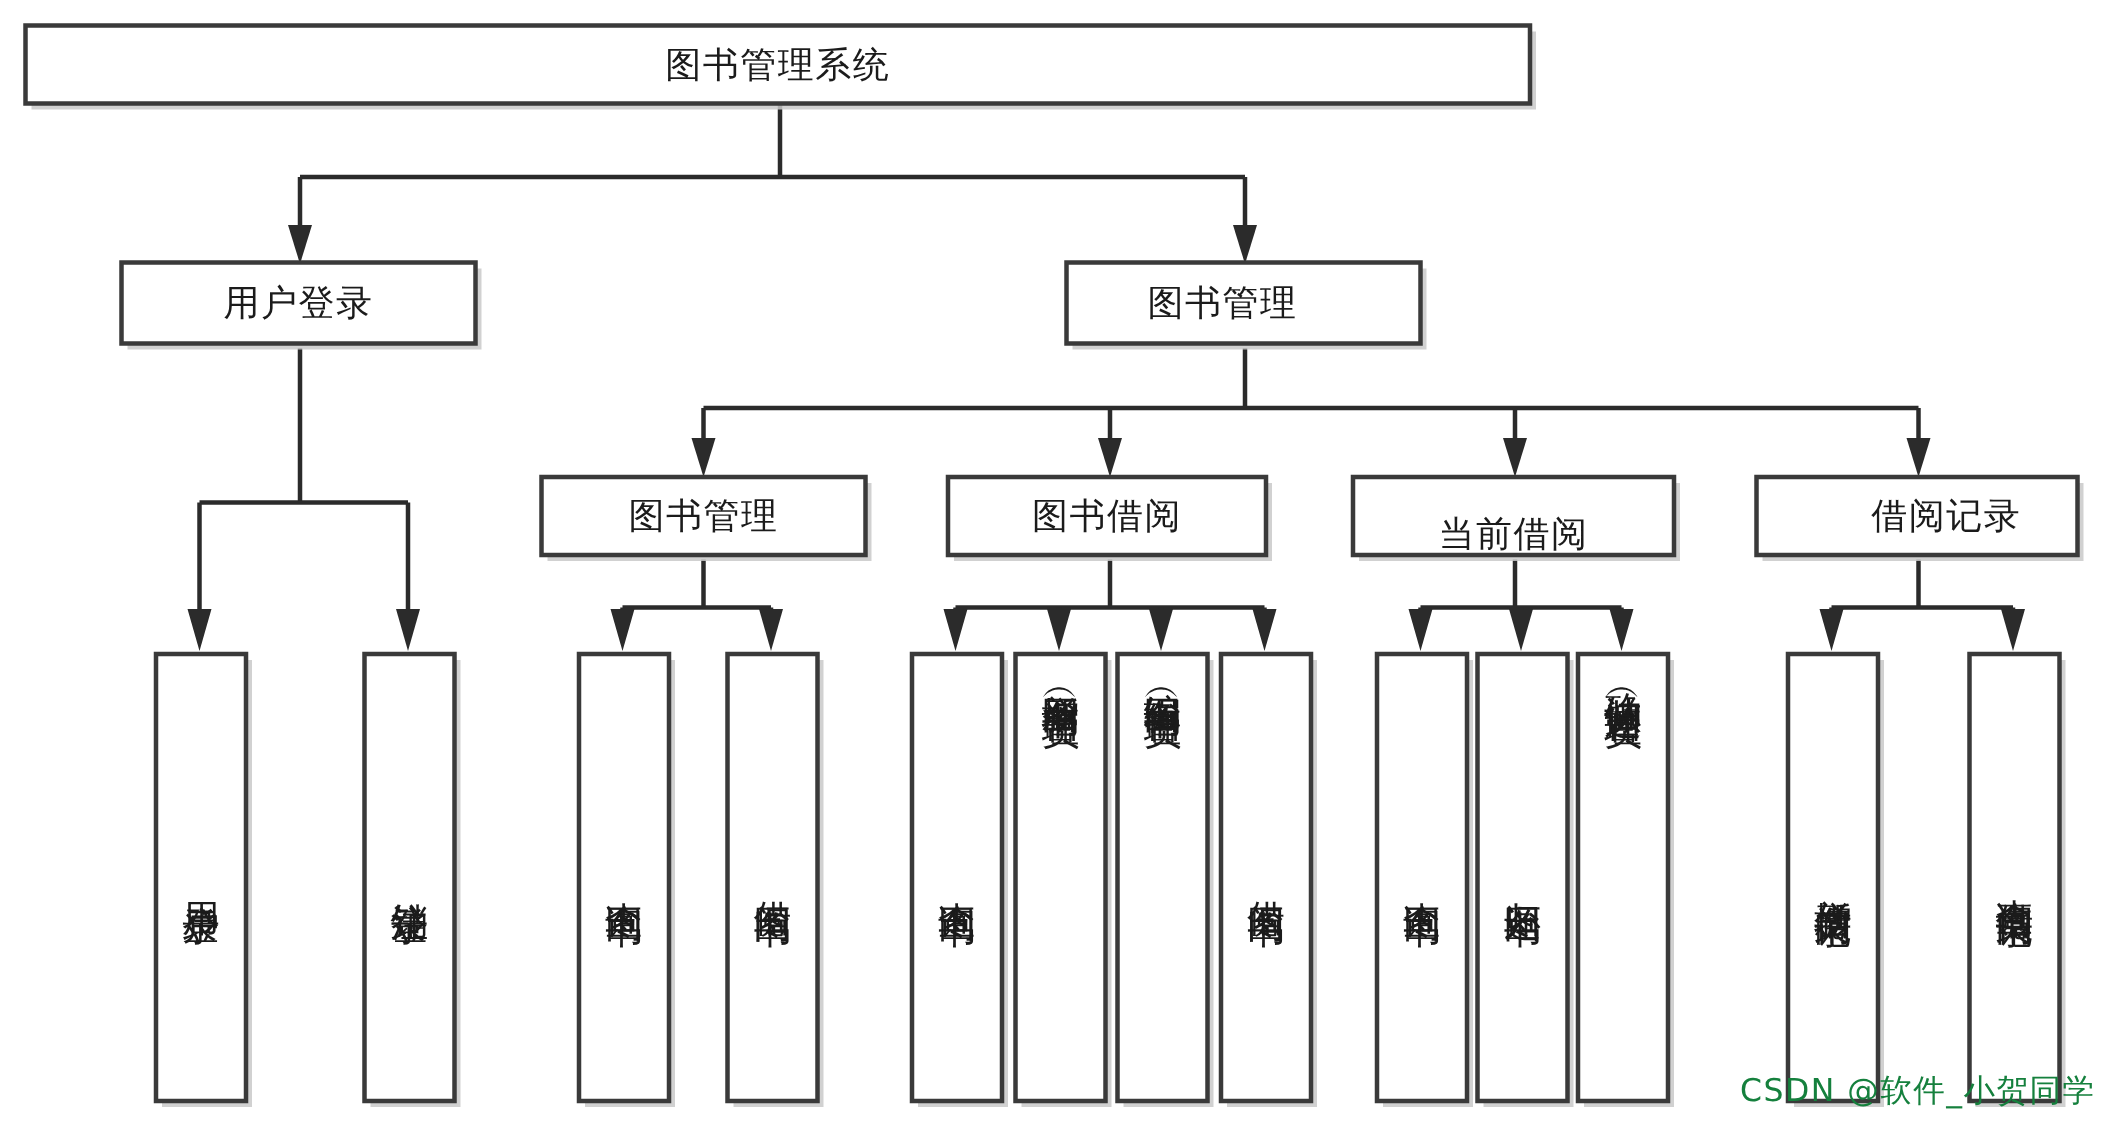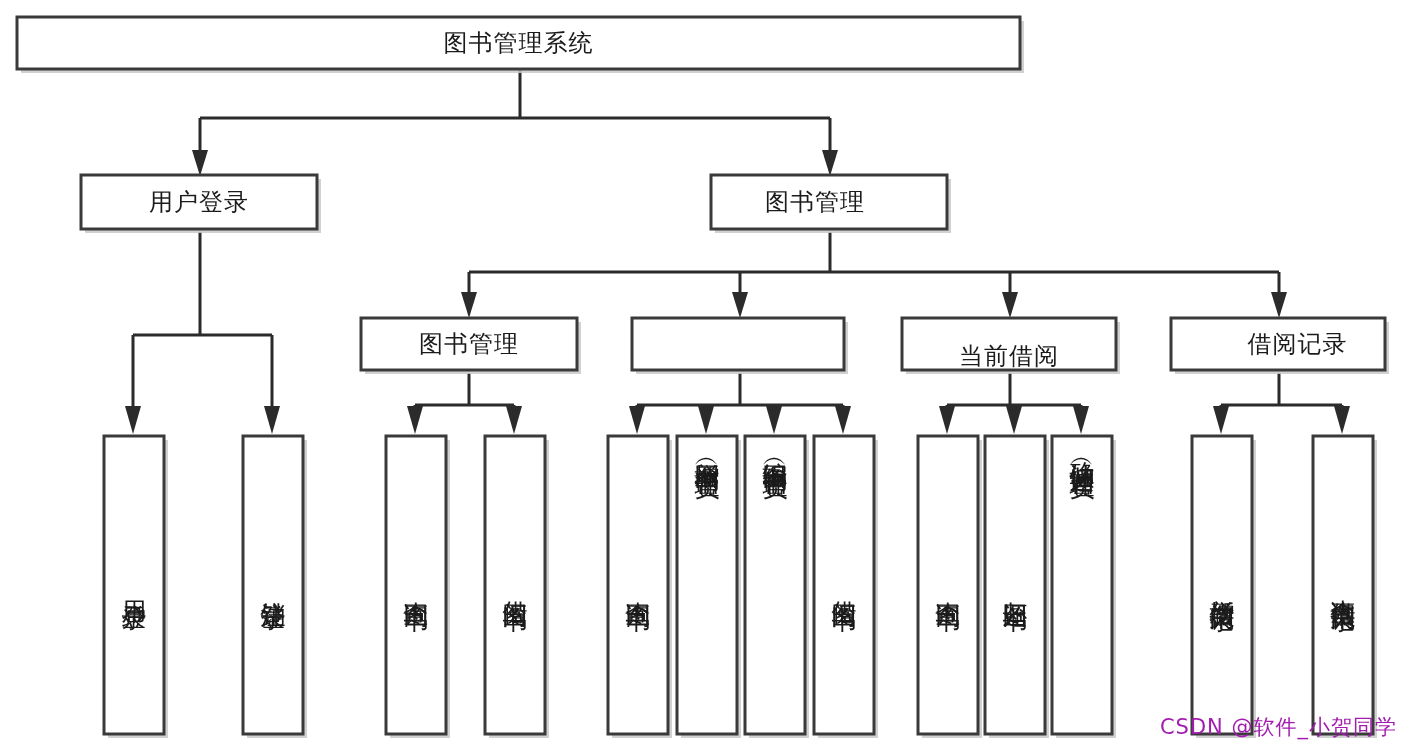--- a/index.html
+++ b/index.html
@@ -70,21 +70,21 @@
     font-family: "DejaVu Sans", "Liberation Sans", sans-serif;
     font-size: 24px;
     color: #1b1b1b;
     letter-spacing: 1px;
     white-space: nowrap;
   }
   .wm-wrap {
     position: absolute;
     right: 8px;
     bottom: 6px;
-    color: #a21caf;
+    color: #15803d;
     font-family: "DejaVu Sans", "Liberation Sans", sans-serif;
     font-size: 21px;
     letter-spacing: 1px;
     white-space: nowrap;
     pointer-events: none;
   }
 </style>
 </head>
 <body>
 
@@ -267,20 +267,23 @@
   <div class="htext-wrap" style="left:81px; top:175px; width:236px; height:54px;">
     <span class="htext">用户登录</span>
   </div>
   <div class="htext-wrap" style="left:711px; top:175px; width:208px; height:54px;">
     <span class="htext">图书管理</span>
   </div>
 
   <div class="htext-wrap" style="left:361px; top:318px; width:216px; height:52px;">
     <span class="htext">图书管理</span>
   </div>
+  <div class="htext-wrap" style="left:632px; top:318px; width:212px; height:52px;">
+    <span class="htext">图书借阅</span>
+  </div>
   <div class="htext-wrap" style="left:902px; top:318px; width:214px; height:52px;margin-top:12px;">
     <span class="htext">当前借阅</span>
   </div>
   <div class="htext-wrap" style="left:1171px; top:318px; width:253px; height:52px;">
     <span class="htext">借阅记录</span>
   </div>
 
   <div class="vtext-wrap" style="left:104px; top:436px; width:60px; height:298px; align-items:center;">
     <span class="vtext">用户登录</span>
   </div>

